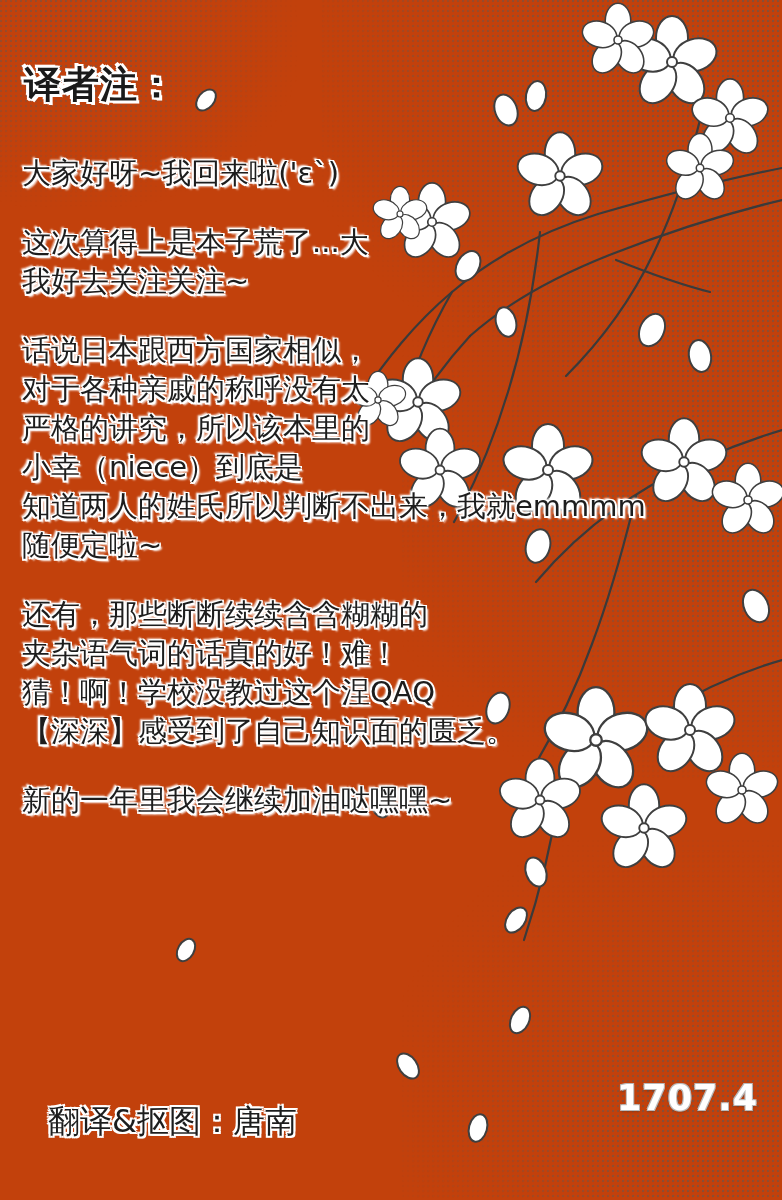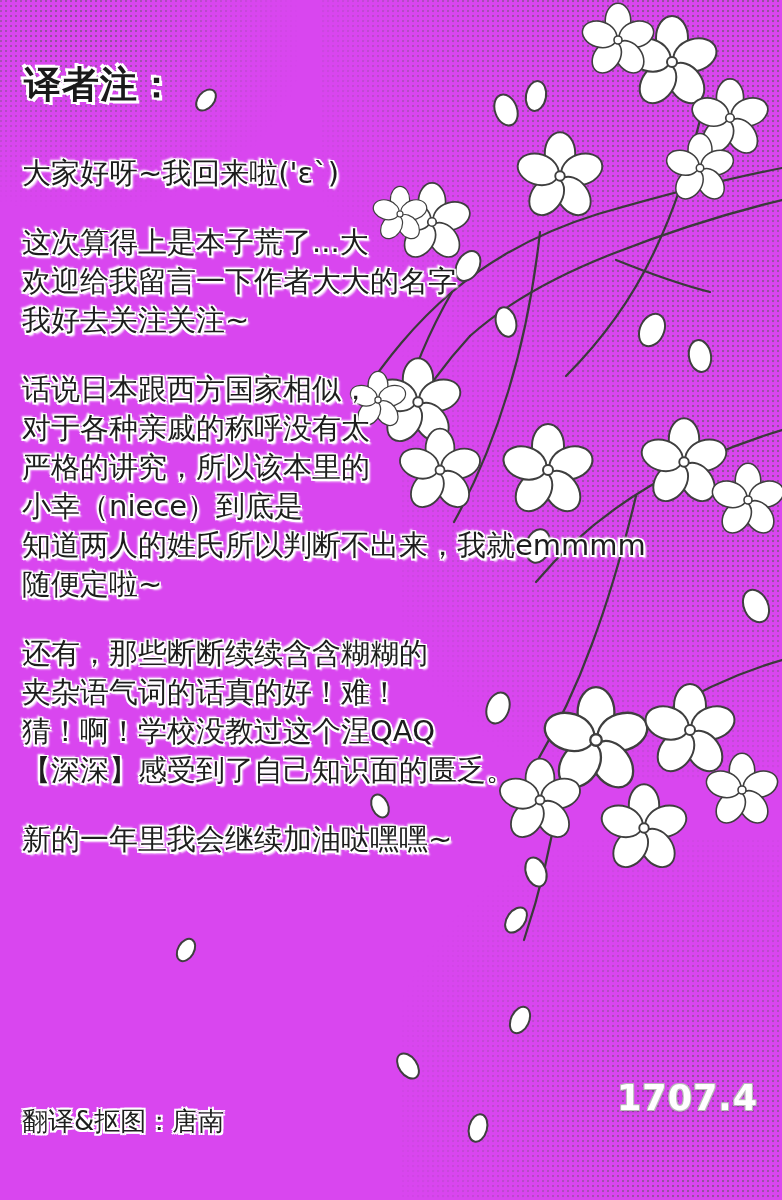--- a/index.html
+++ b/index.html
@@ -5,21 +5,21 @@
   html, body {
     margin: 0;
     padding: 0;
     background: #ffffff;
   }
   #page {
     position: relative;
     width: 782px;
     height: 1200px;
     overflow: hidden;
-    background: #d946ef;
+    background: #c2410c;
     font-family: "DejaVu Sans", "Liberation Sans", sans-serif;
   }
 
   
   .art-layer {
     position: absolute;
     inset: 0;
     pointer-events: none;
   }
   .halftone {
@@ -85,27 +85,28 @@
       2.5px 2.5px 2px #fff, -2.5px -2.5px 2px #fff;
   }
 
   
   .credits {
     position: absolute;
     left: 22px;
     bottom: 58px;
   }
   .credit-line {
-    font-size: 26px;
+    font-size: 32px;
     line-height: 42px;
     color: #1d1d1d;
     white-space: pre;
     text-shadow:
       1.5px 0 0 #fff, -1.5px 0 0 #fff, 0 1.5px 0 #fff, 0 -1.5px 0 #fff,
       2px 2px 0 #fff, -2px -2px 0 #fff, 2px -2px 0 #fff, -2px 2px 0 #fff;
+    margin-left: 26px;
   }
   .date-stamp {
     position: absolute;
     right: 24px;
     bottom: 82px;
     font-size: 35px;
     font-weight: 600;
     color: #ffffff;
     letter-spacing: 1px;
     text-shadow:
@@ -317,21 +318,20 @@
 
   <div class="text-block">
     <div class="title">译者注：</div>
 
     <div class="para">
       <div class="line">大家好呀~我回来啦('ε`)</div>
     </div>
 
     <div class="para">
       <div class="line">这次算得上是本子荒了...大</div>
-      <div class="line">欢迎给我留言一下作者大大的名字</div>
       <div class="line">我好去关注关注~</div>
     </div>
 
     <div class="para">
       <div class="line">话说日本跟西方国家相似，</div>
       <div class="line">对于各种亲戚的称呼没有太</div>
       <div class="line">严格的讲究，所以该本里的</div>
       <div class="line">小幸（niece）到底是</div>
       <div class="line">知道两人的姓氏所以判断不出来，我就emmmm</div>
       <div class="line">随便定啦~</div>

